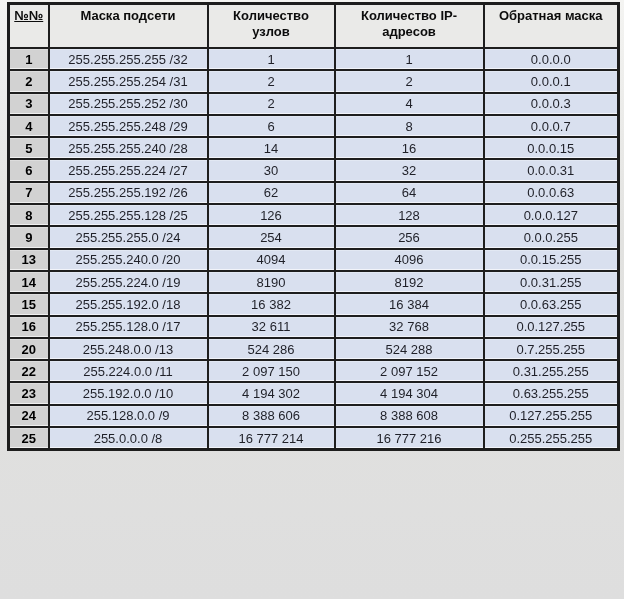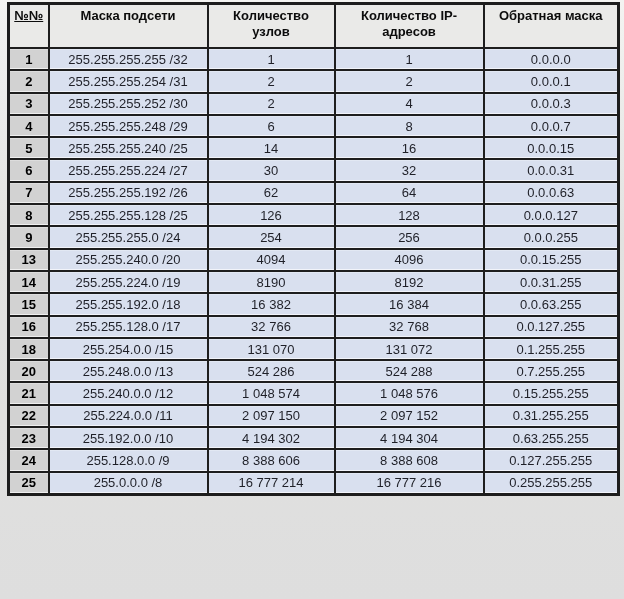--- a/index.html
+++ b/index.html
@@ -116,21 +116,21 @@
         </tr>
         <tr>
           <td class="c-num">4</td>
           <td class="c-mask">255.255.255.248 /29</td>
           <td class="c-hosts">6</td>
           <td class="c-ips">8</td>
           <td class="c-wild">0.0.0.7</td>
         </tr>
         <tr>
           <td class="c-num">5</td>
-          <td class="c-mask">255.255.255.240 /25</td>
+          <td class="c-mask">255.255.255.240 /28</td>
           <td class="c-hosts">14</td>
           <td class="c-ips">16</td>
           <td class="c-wild">0.0.0.15</td>
         </tr>
         <tr>
           <td class="c-num">6</td>
           <td class="c-mask">255.255.255.224 /27</td>
           <td class="c-hosts">30</td>
           <td class="c-ips">32</td>
           <td class="c-wild">0.0.0.31</td>
@@ -173,46 +173,32 @@
         <tr>
           <td class="c-num">15</td>
           <td class="c-mask">255.255.192.0 /18</td>
           <td class="c-hosts">16 382</td>
           <td class="c-ips">16 384</td>
           <td class="c-wild">0.0.63.255</td>
         </tr>
         <tr>
           <td class="c-num">16</td>
           <td class="c-mask">255.255.128.0 /17</td>
-          <td class="c-hosts">32 766</td>
+          <td class="c-hosts">32 611</td>
           <td class="c-ips">32 768</td>
           <td class="c-wild">0.0.127.255</td>
-        </tr>
-        <tr>
-          <td class="c-num">18</td>
-          <td class="c-mask">255.254.0.0 /15</td>
-          <td class="c-hosts">131 070</td>
-          <td class="c-ips">131 072</td>
-          <td class="c-wild">0.1.255.255</td>
         </tr>
         <tr>
           <td class="c-num">20</td>
           <td class="c-mask">255.248.0.0 /13</td>
           <td class="c-hosts">524 286</td>
           <td class="c-ips">524 288</td>
           <td class="c-wild">0.7.255.255</td>
         </tr>
         <tr>
-          <td class="c-num">21</td>
-          <td class="c-mask">255.240.0.0 /12</td>
-          <td class="c-hosts">1 048 574</td>
-          <td class="c-ips">1 048 576</td>
-          <td class="c-wild">0.15.255.255</td>
-        </tr>
-        <tr>
           <td class="c-num">22</td>
           <td class="c-mask">255.224.0.0 /11</td>
           <td class="c-hosts">2 097 150</td>
           <td class="c-ips">2 097 152</td>
           <td class="c-wild">0.31.255.255</td>
         </tr>
         <tr>
           <td class="c-num">23</td>
           <td class="c-mask">255.192.0.0 /10</td>
           <td class="c-hosts">4 194 302</td>

